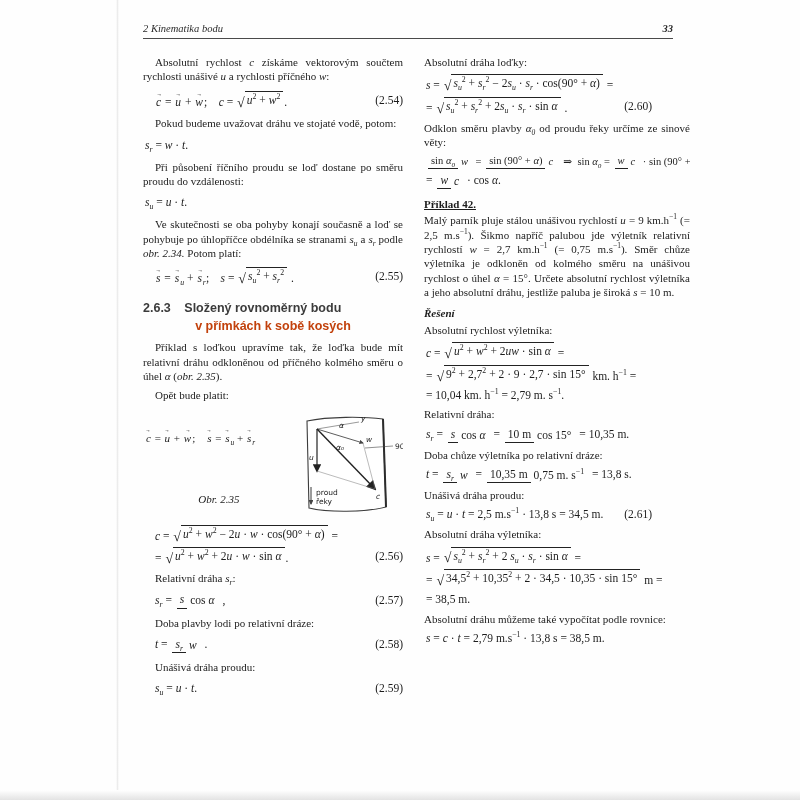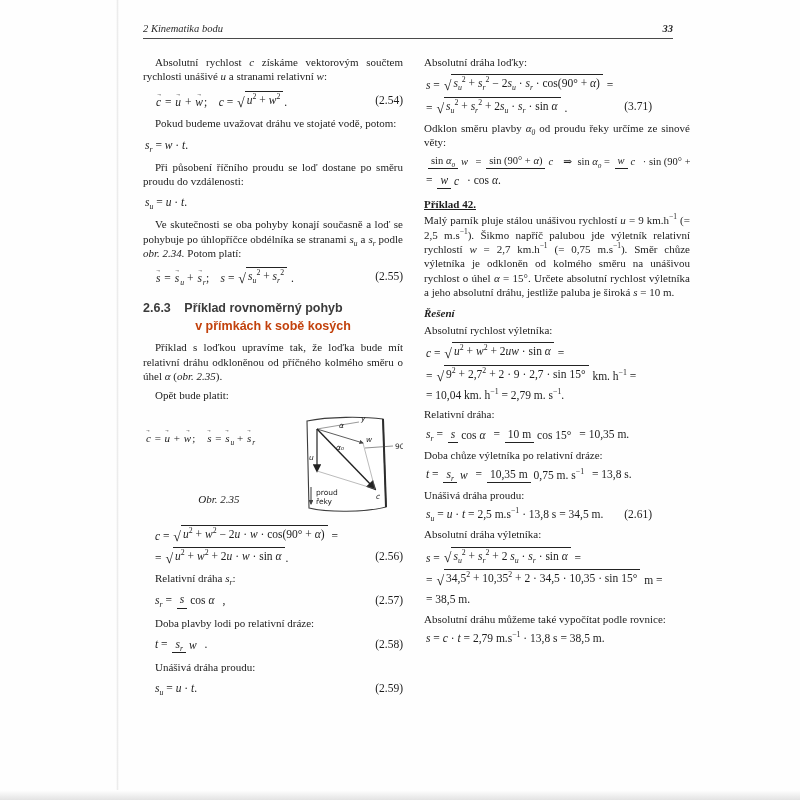--- a/index.html
+++ b/index.html
@@ -62,21 +62,21 @@
 
 <div class="scan-left-edge"></div>
 <div class="scan-bottom-shadow"></div>
 
 <div class="page-header">
   <span>2 Kinematika bodu</span>
   <span class="page-number">33</span>
 </div>
 
 <div class="col col-left">
-  <p class="body ind"><span>Absolutní rychlost </span><span class="it">c</span><span> získáme vektorovým součtem rychlosti unášivé </span><span class="it">u</span><span> a stranami relativní </span><span class="it">w</span><span>:</span></p>
+  <p class="body ind"><span>Absolutní rychlost </span><span class="it">c</span><span> získáme vektorovým součtem rychlosti unášivé </span><span class="it">u</span><span> a rychlosti příčného </span><span class="it">w</span><span>:</span></p>
 
   <div class="eq">
     <span class="eq-body"><span class="vec"><span class="arr">→</span><span class="it">c</span></span><span> = </span><span class="vec"><span class="arr">→</span><span class="it">u</span></span><span> + </span><span class="vec"><span class="arr">→</span><span class="it">w</span></span><span>; </span><span class="it">c</span><span> = </span><span class="sqrt">
           <span class="radsign">√</span>
           <span class="rad"><span class="it">u</span><sup>2</sup><span> + </span><span class="it">w</span><sup>2</sup></span>
         </span><span>.</span></span>
     <span class="eq-num">(2.54)</span>
   </div>
 
   <p class="body ind">Pokud budeme uvažovat dráhu ve stojaté vodě, potom:</p>
@@ -96,21 +96,21 @@
   <div class="eq">
     <span class="eq-body"><span class="vec"><span class="arr">→</span><span class="it">s</span></span><span> = </span><span class="vec"><span class="arr">→</span><span class="it">s</span></span><sub class="it">u</sub><span> + </span><span class="vec"><span class="arr">→</span><span class="it">s</span></span><sub class="it">r</sub><span>; </span><span class="it">s</span><span> = </span><span class="sqrt">
           <span class="radsign">√</span>
           <span class="rad"><span class="it">s</span><sub class="it">u</sub><sup>2</sup><span> + </span><span class="it">s</span><sub class="it">r</sub><sup>2</sup></span>
         </span><span> .</span></span>
     <span class="eq-num">(2.55)</span>
   </div>
 
   <div class="sec-head">
     <span class="sec-num">2.6.3</span>
-    <span>Příklad rovnoměrný pohyb</span>
+    <span>Složený rovnoměrný bodu</span>
   </div>
   <div class="sec-head-2">v přímkách k sobě kosých</div>
 
   <p class="body ind"><span>Příklad s loďkou upravíme tak, že loďka bude mít relativní dráhu odkloněnou od příčného kolmého směru o úhel </span><span class="it">α</span><span> (</span><span class="it">obr. 2.35</span><span>).</span></p>
   <p class="body ind">Opět bude platit:</p>
 
   <div class="fig-row">
     <div class="fig-left-stack">
       <div class="eq flush">
         <span class="eq-body" style="font-size:11px"><span class="vec"><span class="arr">→</span><span class="it">c</span></span><span> = </span><span class="vec"><span class="arr">→</span><span class="it">u</span></span><span> + </span><span class="vec"><span class="arr">→</span><span class="it">w</span></span><span>; </span><span class="vec"><span class="arr">→</span><span class="it">s</span></span><span> = </span><span class="vec"><span class="arr">→</span><span class="it">s</span></span><sub class="it">u</sub><span> + </span><span class="vec"><span class="arr">→</span><span class="it">s</span></span><sub class="it">r</sub></span>
@@ -198,21 +198,21 @@
     <span class="eq-body"><span class="it">s</span><span> = </span><span class="sqrt">
           <span class="radsign">√</span>
           <span class="rad"><span class="it">s</span><sub class="it">u</sub><sup>2</sup><span> + </span><span class="it">s</span><sub class="it">r</sub><sup>2</sup><span> − 2</span><span class="it">s</span><sub class="it">u</sub><span> · </span><span class="it">s</span><sub class="it">r</sub><span> · cos(90° + </span><span class="it">α</span><span>)</span></span>
         </span><span> =</span></span>
   </div>
   <div class="eq flush tight">
     <span class="eq-body"><span>= </span><span class="sqrt">
           <span class="radsign">√</span>
           <span class="rad"><span class="it">s</span><sub class="it">u</sub><sup>2</sup><span> + </span><span class="it">s</span><sub class="it">r</sub><sup>2</sup><span> + 2</span><span class="it">s</span><sub class="it">u</sub><span> · </span><span class="it">s</span><sub class="it">r</sub><span> · sin </span><span class="it">α</span></span>
         </span><span> .</span></span>
-    <span class="eq-num">(3.71)</span>
+    <span class="eq-num">(2.60)</span>
   </div>
 
   <p class="body"><span>Odklon směru plavby </span><span class="it">α</span><sub class="it">0</sub><span> od proudu řeky určíme ze sinové věty:</span></p>
 
   <div class="eq flush tight">
     <span class="eq-body" style="font-size:10.5px"><span class="frac">
           <span class="fnum"><span>sin </span><span class="it">α</span><sub class="it">0</sub></span>
           <span class="fden"><span class="it">w</span></span>
         </span><span> = </span><span class="frac">
           <span class="fnum"><span>sin (90° + </span><span class="it">α</span><span>)</span></span>

